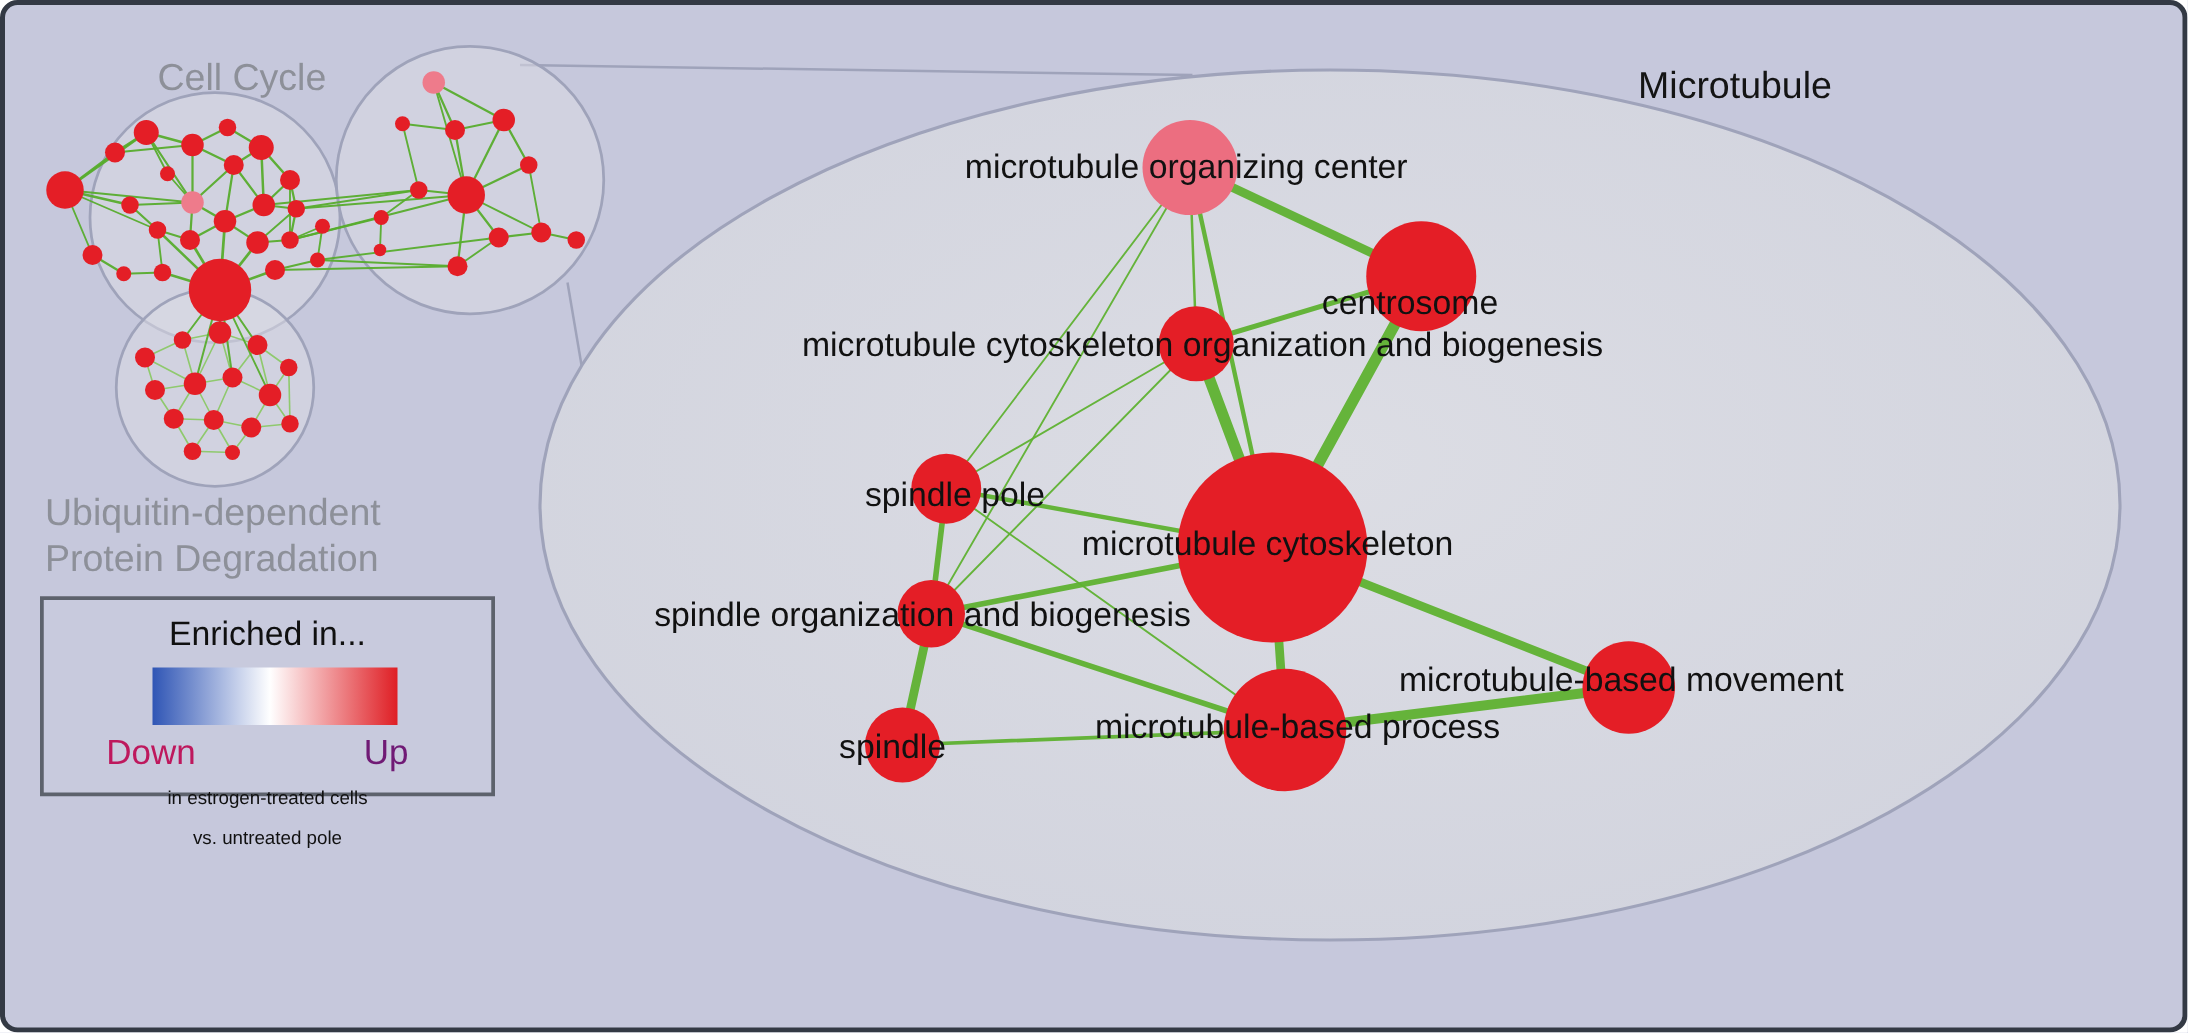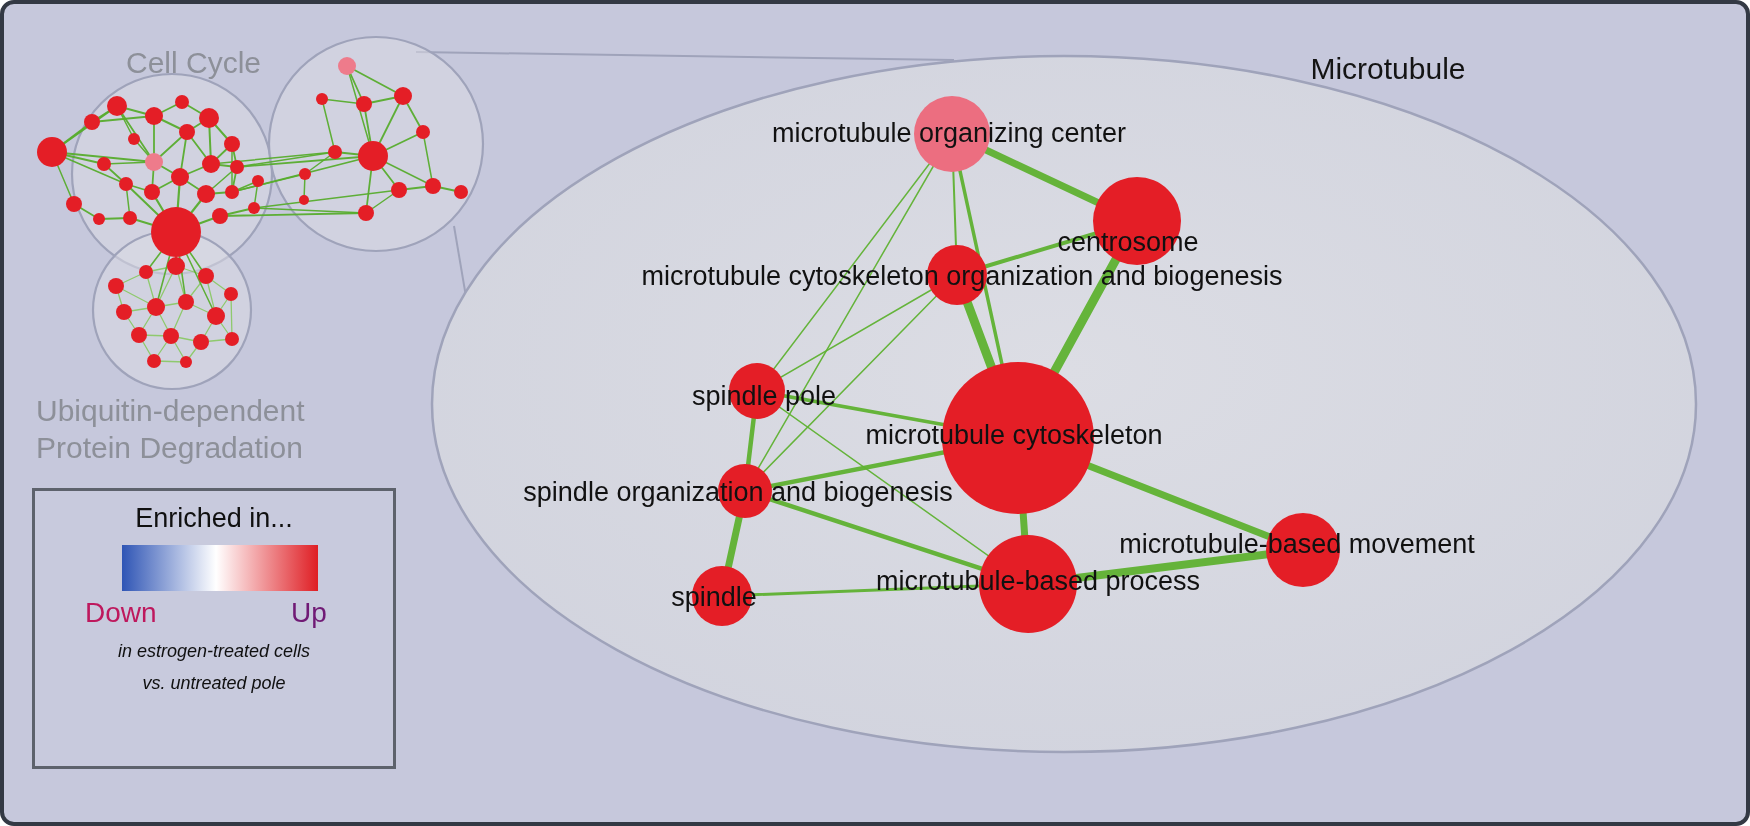--- a/index.html
+++ b/index.html
@@ -9,28 +9,28 @@
     background:#c6c8dc; border:4px solid #333944; border-radius:14px;
     overflow:hidden;
   }
   .canvas > svg { position:absolute; left:0; top:0; }
   .zoomline { stroke:#9fa3ba; stroke-width:2; }
   .clustercircle { fill:rgba(218,219,228,0.55); stroke:#9fa3ba; stroke-width:2.2; }
   .overlay { position:absolute; }
   .grey-label { color:#8d9099; font-size:30px; line-height:37px; }
   .black-label { color:#141414; font-size:30px; line-height:37px; text-align:center; }
   .legend {
-    position:absolute; left:28px; top:484px; width:364px; height:281px;
+    position:absolute; left:28px; top:473px; width:364px; height:160px;
     border:3px solid #5d626c; background:rgba(255,255,255,0.05);
   }
   .legend-title { position:absolute; top:12px; width:100%; text-align:center; font-size:27px; color:#101010; }
   .legend-bar { position:absolute; left:87px; top:54px; width:196px; height:46px; }
   .legend-down { position:absolute; left:50px; top:106px; font-size:28px; color:#be185d; }
   .legend-up   { position:absolute; left:256px; top:106px; font-size:28px; color:#701a75; }
-  .legend-cap  { position:absolute; width:100%; text-align:center; font-size:18px; color:#101010;font-style:italic; }
+  .legend-cap  { position:absolute; width:100%; text-align:center; font-size:15px; color:#101010; }
   svg text { font-family:"Liberation Sans", sans-serif; }
 </style>
 </head>
 <body>
 
 <div class="canvas">
 
   <svg width="1750" height="826" viewBox="0 0 1750 826">
     <defs>
       <radialGradient id="ellipseFill" cx="50%" cy="45%" r="70%">

